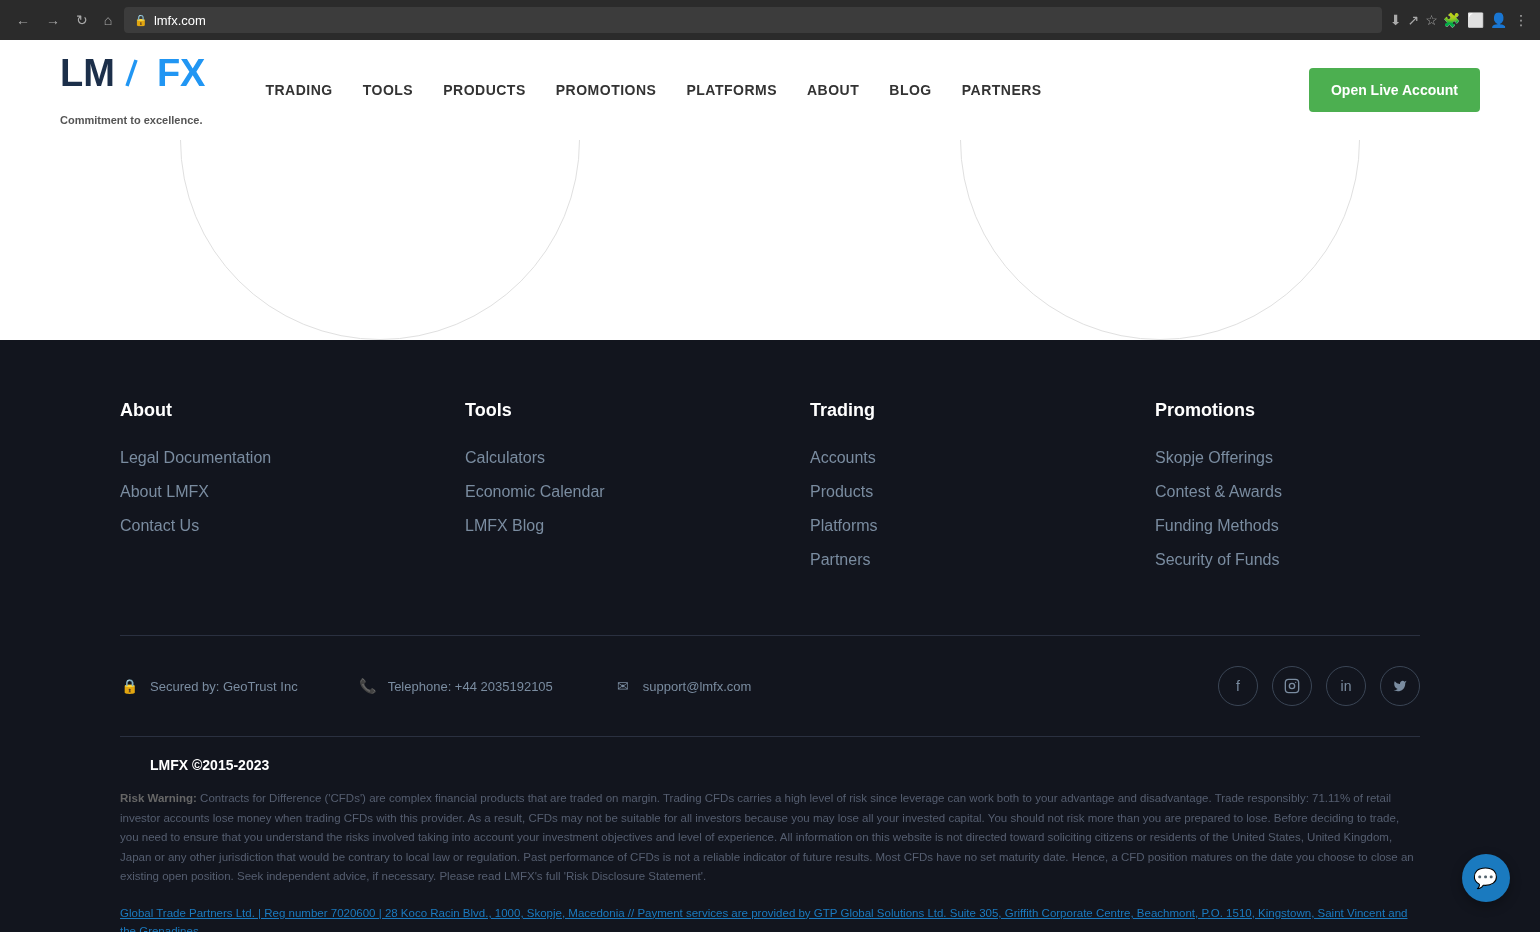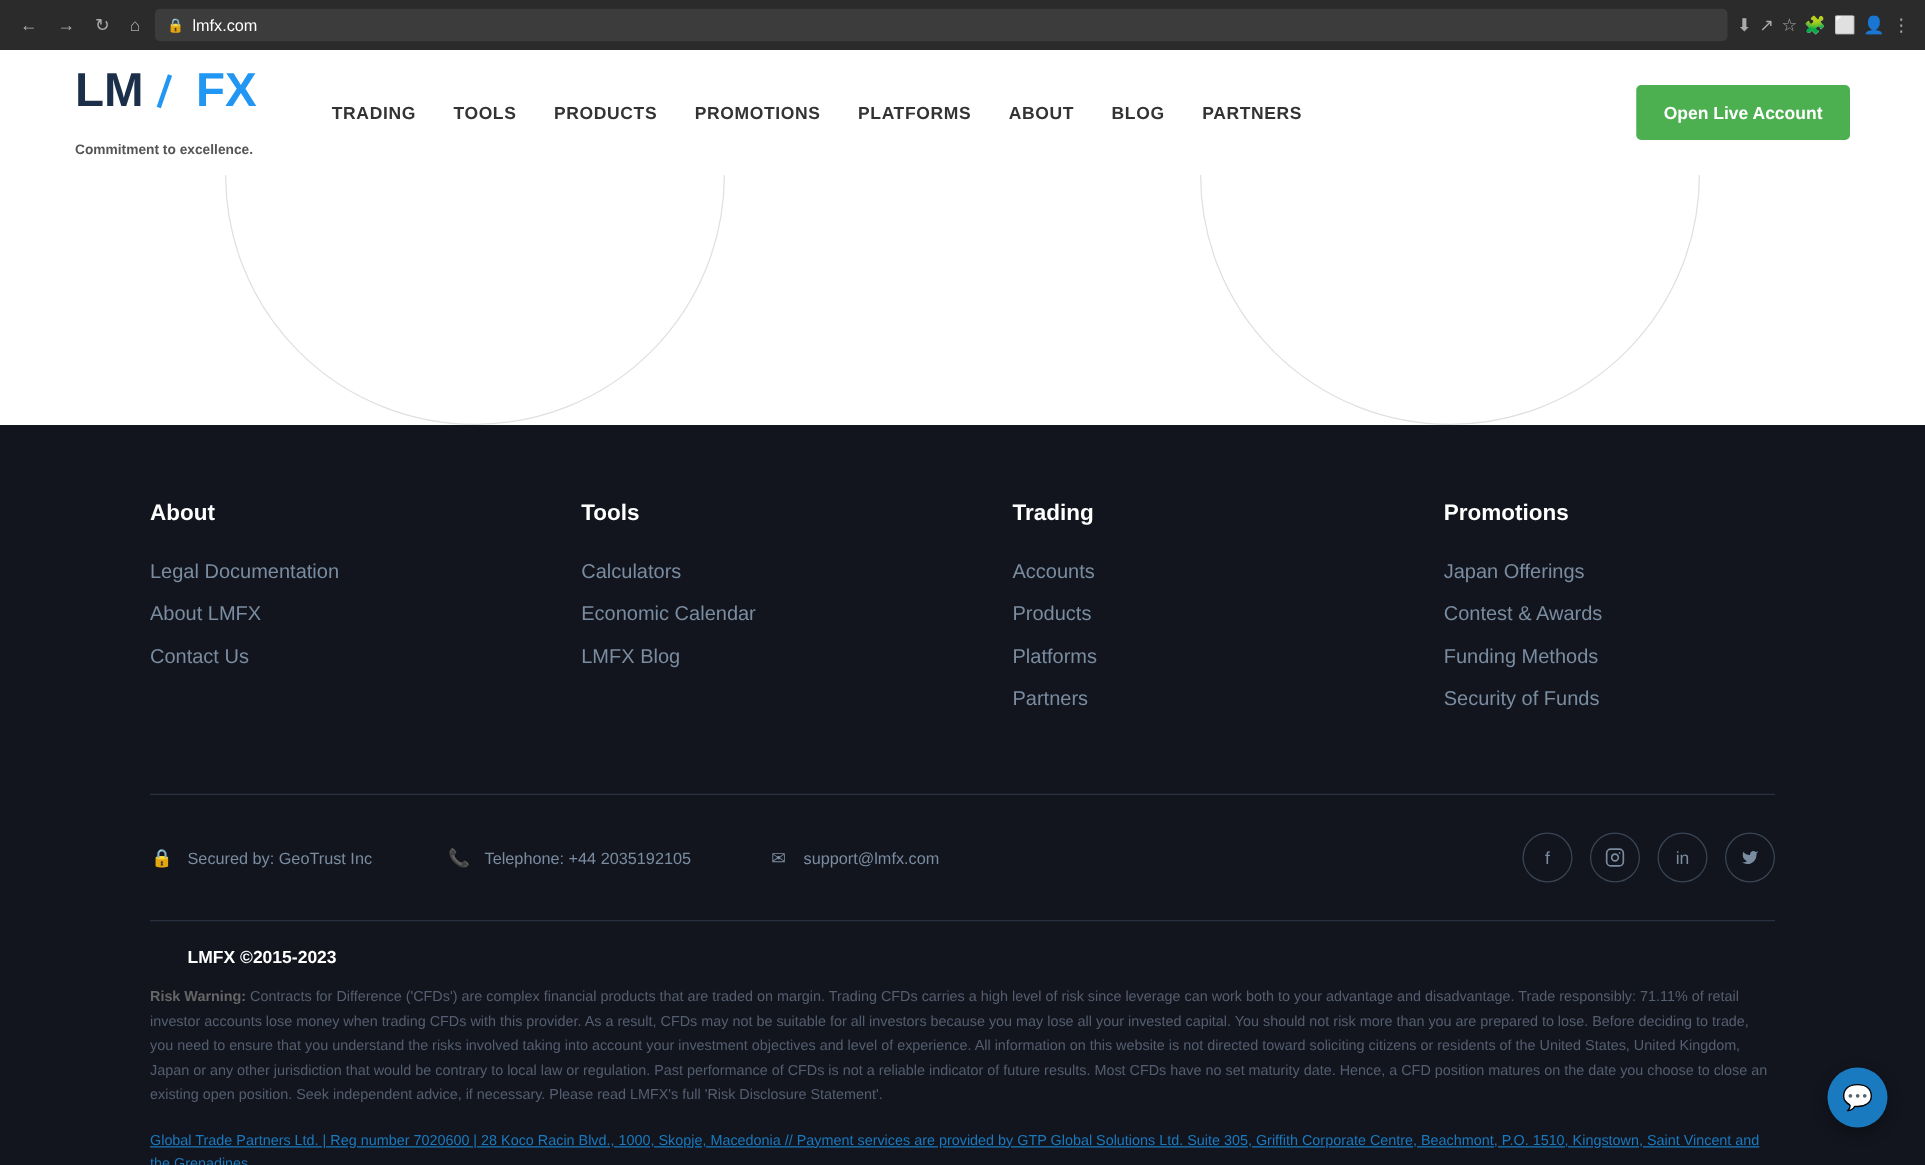--- a/index.html
+++ b/index.html
@@ -324,21 +324,21 @@
     <div class="footer-col">
       <div class="footer-col-title">Trading</div>
       <a class="footer-link">Accounts</a>
       <a class="footer-link">Products</a>
       <a class="footer-link">Platforms</a>
       <a class="footer-link">Partners</a>
     </div>
 
     <div class="footer-col">
       <div class="footer-col-title">Promotions</div>
-      <a class="footer-link">Japan Offerings</a>
+      <a class="footer-link">Skopje Offerings</a>
       <a class="footer-link">Contest &amp; Awards</a>
       <a class="footer-link">Funding Methods</a>
       <a class="footer-link">Security of Funds</a>
     </div>
   </div>
 
   <div class="footer-bottom-bar">
     <div class="footer-contact">
       <div class="footer-contact-item">
         <span class="footer-contact-icon">🔒</span>

